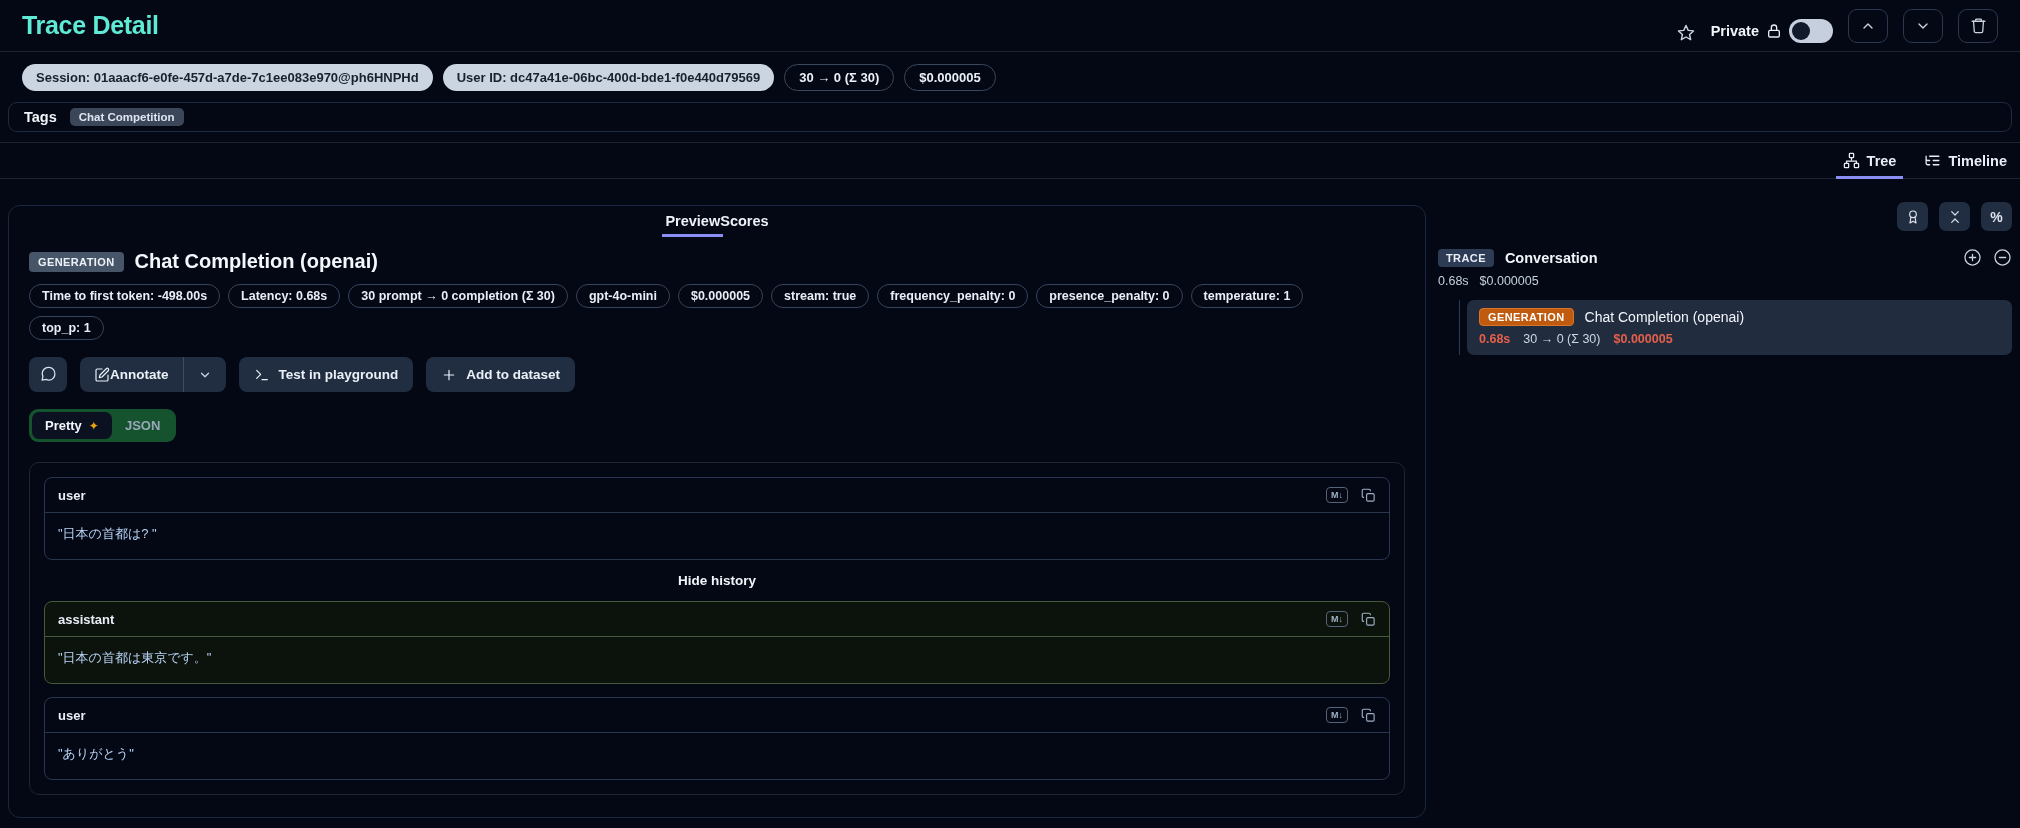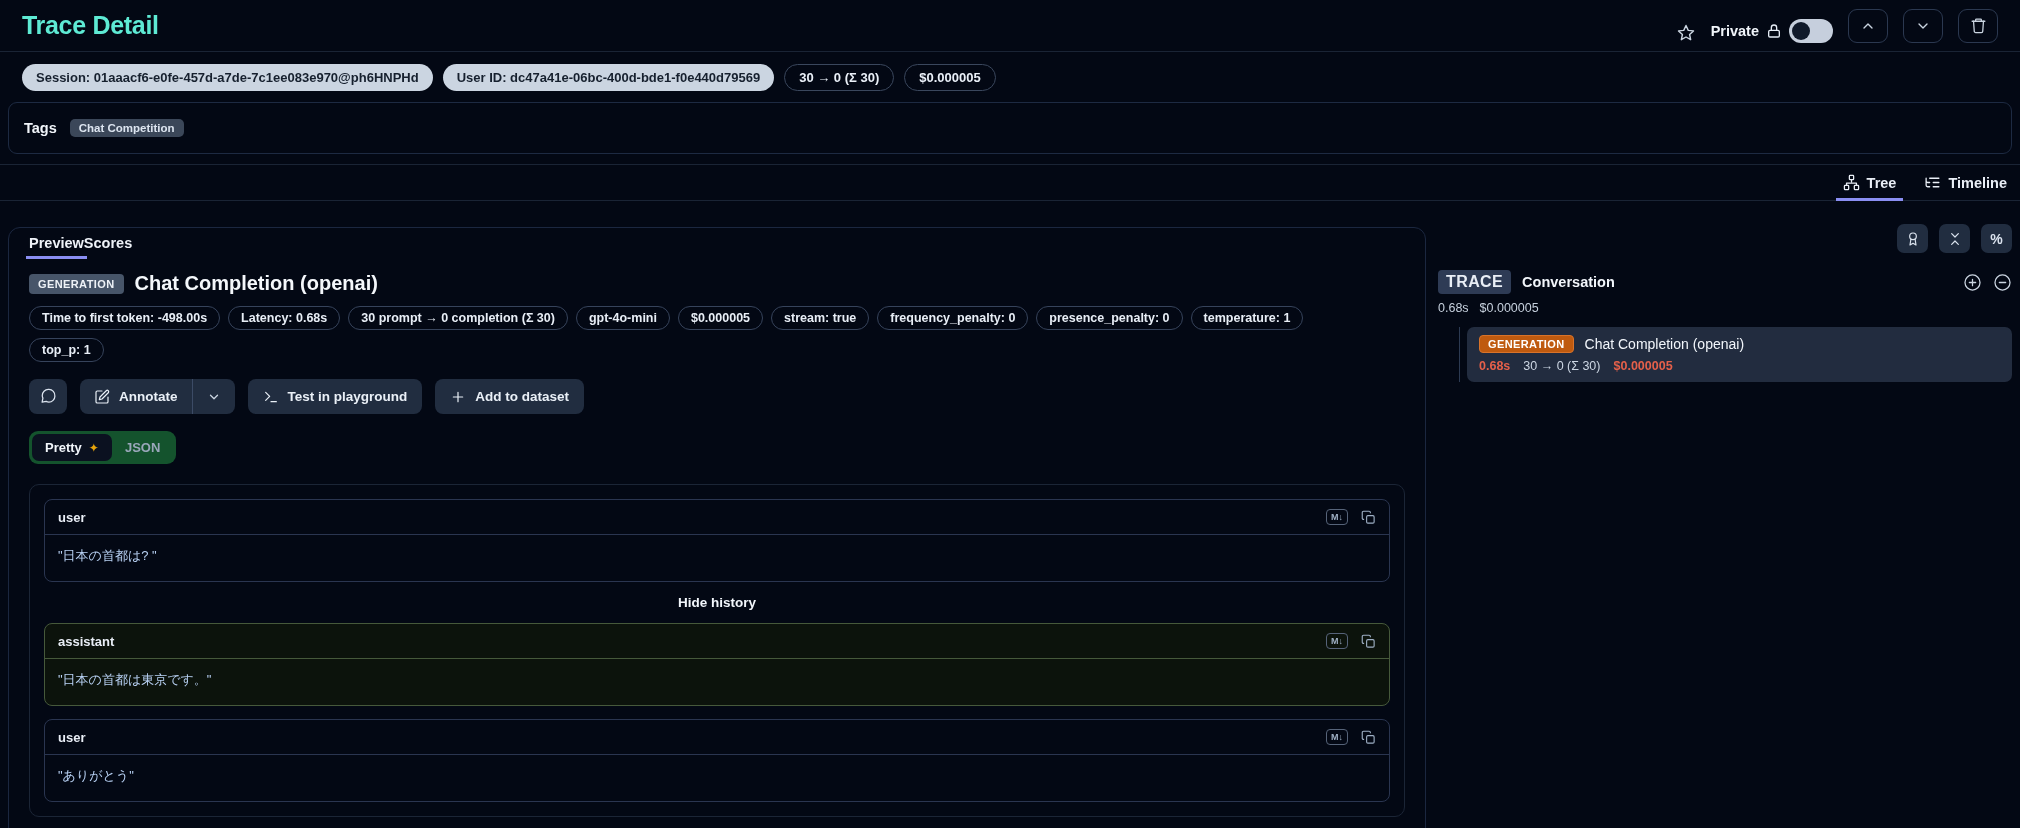--- a/index.html
+++ b/index.html
@@ -21,53 +21,53 @@
   .toggle .knob { position:absolute; left:3px; top:3px; width:18px; height:18px; border-radius:50%; background:#101a2b; }
   .hbtn { width:40px; height:34px; border:1px solid #2b3850; border-radius:9px; background:transparent; display:flex; align-items:center; justify-content:center; cursor:pointer; }
   .star-btn { cursor:pointer; display:flex; }
 
   
   .badge-row { display:flex; align-items:center; gap:10px; margin:12px 22px 0; }
   .badge-light { background:#cbd5e1; color:#16202e; font-size:13px; font-weight:bold; padding:6px 14px; border-radius:999px; }
   .badge-outline { border:1px solid #3a475d; color:#eaf0f8; font-size:13px; font-weight:bold; padding:5px 14px; border-radius:999px; }
 
   
-  .tags-row { margin:11px 8px 0; border:1px solid #1d2a42; border-radius:9px; height:52px; display:flex; align-items:center; gap:13px; padding:0 15px; }
+  .tags-row { margin:11px 8px 0; border:1px solid #1d2a42; border-radius:9px; height:30px; display:flex; align-items:center; gap:13px; padding:0 15px; }
   .tags-label { font-size:14.5px; font-weight:bold; color:#f1f5fa; }
   .tag-chip { background:#3b4759; color:#dde5f0; font-size:11.5px; font-weight:bold; padding:3px 9px; border-radius:5px; }
 
   .hr-divider { border-top:1px solid #1a2435; margin-top:10px; }
 
   
   .view-tabs { display:flex; justify-content:flex-end; gap:26px; padding:7px 12px 0 0; border-bottom:1px solid #1a2435; }
   .view-tab { display:flex; align-items:center; gap:7px; font-size:14.5px; font-weight:bold; color:#e9eef6; padding:2px 1px 9px; position:relative; cursor:pointer; }
   .view-tab.active::after { content:""; position:absolute; left:-6px; right:-6px; bottom:-1px; height:3px; background:#8a8ef2; }
 
   
   .content { display:flex; align-items:flex-start; gap:12px; padding:0 8px; }
 
   .main-panel { flex:1; margin-top:26px; border:1px solid #1b2740; border-radius:12px; height:613px; overflow:hidden; }
-  .panel-tabs { display:flex; justify-content:flex-start; padding:7px 20px 0; }
+  .panel-tabs { display:flex; justify-content:center; padding:7px 20px 0; }
   .panel-tab { font-size:14.5px; font-weight:bold; color:#eef2f8; padding-bottom:8px; position:relative; cursor:pointer; }
   .panel-tab.active::after { content:""; position:absolute; left:-3px; right:-3px; bottom:0; height:3px; background:#8a8ef2; }
   .panel-body { padding:13px 20px 0; }
 
   .obs-head { display:flex; align-items:center; gap:11px; }
   .type-badge { background:#475569; color:#eef2f7; font-size:11px; font-weight:bold; letter-spacing:.4px; padding:4px 9px; border-radius:4px; }
   .obs-title { font-size:20px; font-weight:bold; color:#f4f7fb; }
   .obs-date { margin-top:7px; font-size:13px; color:#c6d0dd; }
 
   .pills { display:flex; flex-wrap:wrap; gap:8px; margin-top:11px; max-width:1345px; }
   .pill { border:1px solid #36435b; border-radius:999px; padding:4px 12px; font-size:12.5px; font-weight:bold; color:#e8eef6; white-space:nowrap; }
 
   .actions { display:flex; align-items:stretch; gap:13px; margin-top:17px; }
   .act-btn { background:#212d40; border:none; border-radius:8px; color:#eaf0f7; font-size:13.5px; font-weight:bold; display:flex; align-items:center; gap:9px; padding:0 15px; height:35px; cursor:pointer; font-family:inherit; }
   .icon-only { width:38px; justify-content:center; padding:0; }
   .annotate-group { display:flex; background:#212d40; border-radius:8px; overflow:hidden; }
-  .annotate-main { background:none; border:none; color:#eaf0f7; font-size:13.5px; font-weight:bold; display:flex; align-items:center; gap:9px; padding:0 14px; height:35px; cursor:pointer; font-family:inherit; }
+  .annotate-main { background:none; border:none; color:#eaf0f7; font-size:13.5px; font-weight:bold; display:flex; align-items:center; padding:0 14px; height:35px; cursor:pointer; font-family:inherit; }
   .annotate-divider { width:1px; background:#3c4b66; }
   .annotate-caret { background:none; border:none; width:42px; display:flex; align-items:center; justify-content:center; cursor:pointer; }
 
   .format-toggle { display:inline-flex; background:#14532d; border-radius:9px; padding:3px; margin-top:17px; }
   .fmt-seg { display:flex; align-items:center; gap:7px; padding:6px 13px; border-radius:7px; font-size:13px; font-weight:bold; color:#9aa7ba; cursor:pointer; }
   .fmt-seg.active { background:#0b1120; color:#f2f6fb; }
   .sparkle { color:#e7a40b; font-size:12px; }
 
   .messages { margin-top:20px; border:1px solid #1b2536; border-radius:10px; padding:14px; }
   .msg { border:1px solid #2a3550; border-radius:8px; overflow:hidden; }
@@ -82,21 +82,21 @@
   .msg.assistant .msg-head { border-bottom-color:#46593b; }
   .msg.last { margin-top:13px; }
 
   
   .right-panel { width:574px; flex:none; margin-top:23px; }
   .tree-toolbar { display:flex; justify-content:flex-end; gap:11px; }
   .tbtn { width:31px; height:29px; background:#212d40; border:none; border-radius:7px; display:flex; align-items:center; justify-content:center; color:#dbe3ee; cursor:pointer; font-family:inherit; }
   .pct { font-size:14px; font-weight:bold; color:#dbe3ee; }
 
   .trace-row { display:flex; align-items:center; gap:11px; margin-top:17px; cursor:pointer; }
-  .trace-badge { background:#2e3b55; color:#e9eef6; font-size:16px; font-weight:bold; letter-spacing:.4px; padding:3px 8px; border-radius:4px; }
+  .trace-badge { background:#2e3b55; color:#e9eef6; font-size:11px; font-weight:bold; letter-spacing:.4px; padding:3px 8px; border-radius:4px; }
   .trace-title { font-size:14.5px; font-weight:bold; color:#f2f6fb; }
   .trace-expand { margin-left:auto; display:flex; gap:11px; align-items:center; }
   .circle-btn { cursor:pointer; display:flex; }
   .trace-metrics { display:flex; gap:11px; margin-top:7px; font-size:12.5px; color:#c6d0dd; }
 
   .tree-children { margin-top:12px; margin-left:21px; border-left:1px solid #2c3a52; padding-left:7px; }
   .gen-row { background:#222c3f; border-radius:7px; padding:8px 12px 9px; cursor:pointer; }
   .gen-line1 { display:flex; align-items:center; gap:11px; }
   .gen-badge { background:#bf5a0f; border:1px solid #d8732a; color:#fff; font-size:11px; font-weight:bold; letter-spacing:.4px; padding:2px 8px; border-radius:4px; }
   .gen-title { font-size:14px; font-weight:500; color:#f2f6fb; }

